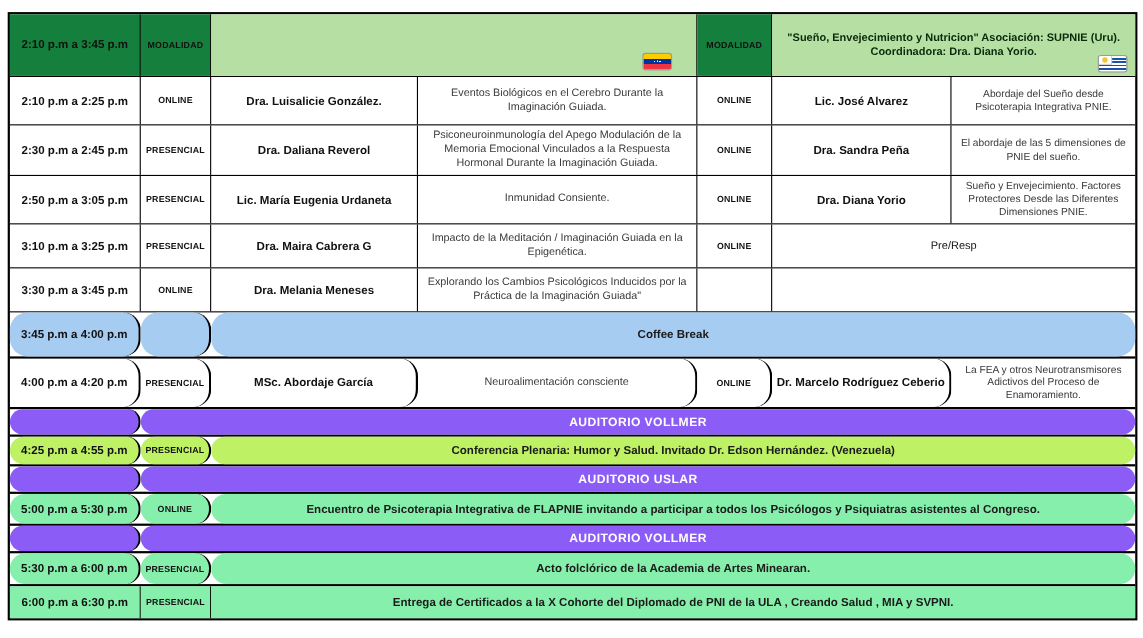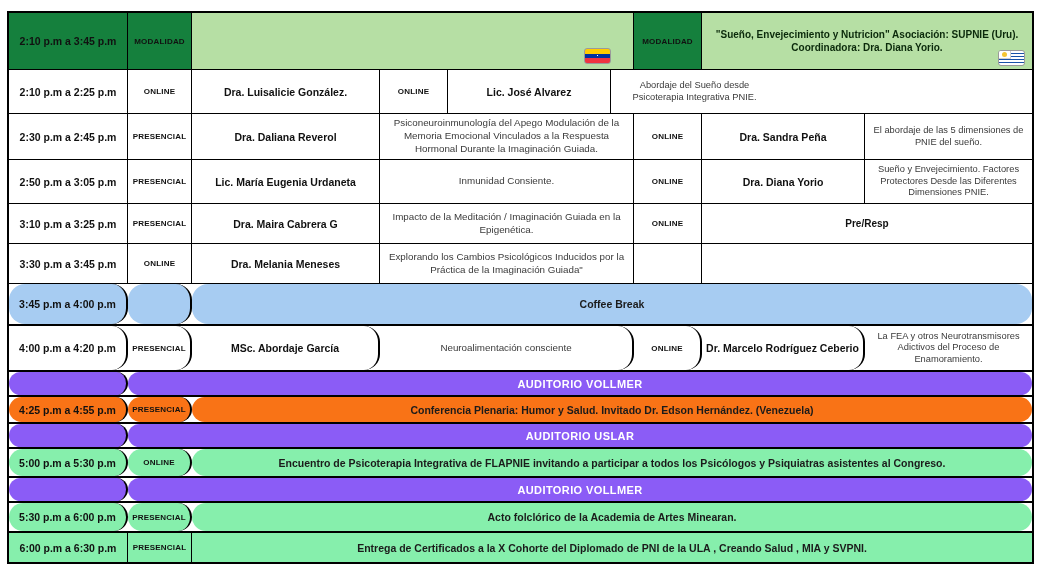--- a/index.html
+++ b/index.html
@@ -14,31 +14,31 @@
   .cell:last-child{border-right:none;}
   
   .w-time{width:119px}.w-mod{width:64px}.w-sp{width:188px}.w-ti{width:254px}
   .w-mod2{width:68px}.w-sp2{width:163px}.w-ti2{width:167px}
   .w-34{width:442px}.w-67{width:330px}.w-37{width:840px}.w-24{width:506px}.w-57{width:398px}.w-27{width:904px}
   
   .h-head{height:56px}.h-43{height:43px}.h-45{height:45px}.h-39{height:39px}.h-40{height:40px}
   .h-28{height:28px}.h-44{height:44px}.h-23{height:23px}.h-25{height:25px}.h-27{height:27px}.h-29{height:29px}
   
   .yellowpale{background:#15803d}.green{background:#b6dfa4}.ltblue{background:#a7ccf2}
-  .blue{background:#6fa8dc}.teal{background:#8b5cf6}.cream{background:#f97316}.gold{background:#86efac}
+  .blue{background:#6fa8dc}.teal{background:#8b5cf6}.cream{background:#bef264}.gold{background:#86efac}
   
   .t-time{font-weight:bold;font-size:10.5px;color:#111}
   .t-modal{font-weight:bold;font-size:8px;letter-spacing:.2px;color:#111}
   .t-speaker{font-weight:bold;font-size:10.5px;color:#111}
   .t-topic{font-size:9.8px;color:#3a3a3a;line-height:1.3}
   .t-topic2{font-size:9.3px;color:#3a3a3a;line-height:1.25}
   .t-header{font-weight:bold;font-size:10px;color:#0b2a0b;line-height:1.35}
   .t-white{font-weight:bold;font-size:11px;color:#fff;letter-spacing:.4px}
   .t-band{font-weight:bold;font-size:10.5px;color:#1b1b1b}
-  .t-prersp{font-weight:bold;font-size:10px;color:#111}
+  .t-prersp{font-weight:normal;font-size:10px;color:#111}
   
   .flag{position:absolute;width:25px;height:14px;border:1px solid #9a9a9a;border-radius:3px;overflow:hidden}
   .flag-ve{right:22px;bottom:5px;
     background:linear-gradient(180deg,#ffcc00 0 34%,#0033a0 34% 67%,#ef3340 67% 100%)}
   .flag-ve::after{content:"";position:absolute;left:9px;top:6px;width:7px;height:2px;
     background:radial-gradient(circle 1px at 15% 50%,#fff 60%,transparent 65%),
                radial-gradient(circle 1px at 50% 20%,#fff 60%,transparent 65%),
                radial-gradient(circle 1px at 85% 50%,#fff 60%,transparent 65%)}
   .flag-uy{right:7px;bottom:3px;background:linear-gradient(180deg,
     #fff 0 11.1%,#1952a8 11.1% 22.2%,#fff 22.2% 33.3%,#1952a8 33.3% 44.4%,#fff 44.4% 55.5%,
@@ -63,20 +63,21 @@
     <div class="cell w-67 green">
       <span class="t-header">"Sueño, Envejecimiento y Nutricion" Asociación: SUPNIE (Uru). Coordinadora: Dra. Diana Yorio.</span>
       <span class="flag flag-uy"></span>
     </div>
   </div>
 
   <div class="row h-43">
     <div class="cell w-time t-time">2:10 p.m a 2:25 p.m</div>
     <div class="cell w-mod t-modal">ONLINE</div>
     <div class="cell w-sp t-speaker">Dra. Luisalicie González.</div>
+    <div class="cell w-ti t-topic">Eventos Biológicos en el Cerebro Durante la Imaginación Guiada.</div>
     <div class="cell w-mod2 t-modal">ONLINE</div>
     <div class="cell w-sp2 t-speaker">Lic. José Alvarez</div>
     <div class="cell w-ti2 t-topic2">Abordaje del Sueño desde Psicoterapia Integrativa PNIE.</div>
   </div>
 
   <div class="row h-45">
     <div class="cell w-time t-time">2:30 p.m a 2:45 p.m</div>
     <div class="cell w-mod t-modal">PRESENCIAL</div>
     <div class="cell w-sp t-speaker">Dra. Daliana Reverol</div>
     <div class="cell w-ti t-topic">Psiconeuroinmunología del Apego Modulación de la Memoria Emocional Vinculados a la Respuesta Hormonal Durante la Imaginación Guiada.</div>

